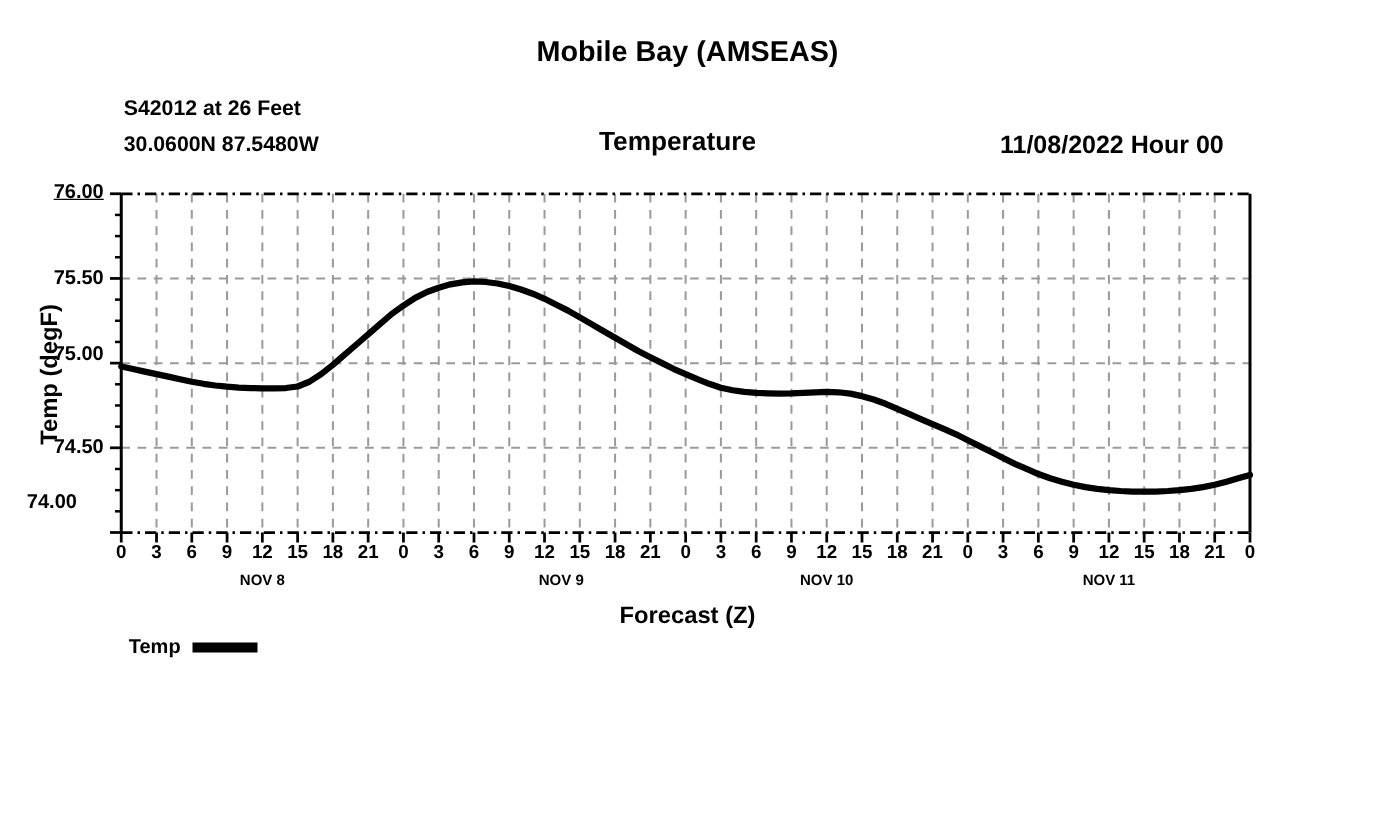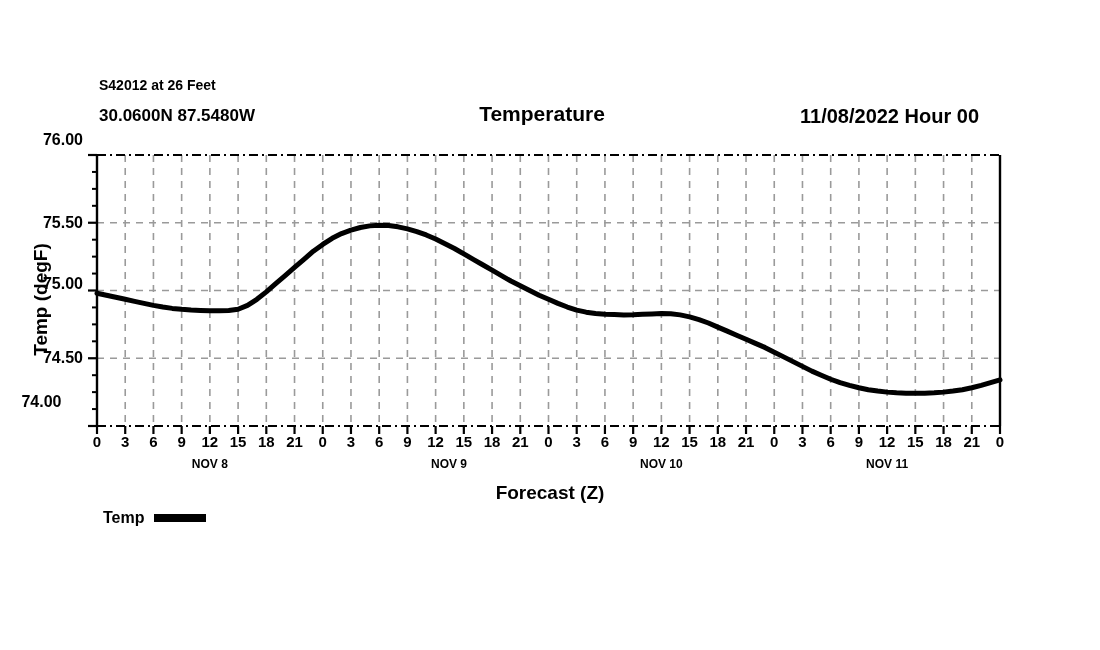--- a/index.html
+++ b/index.html
@@ -30,21 +30,21 @@
     line-height: 1;
   }
   #top-title {
     left: 0; top: 30px;
     width: 1100px;
     text-align: center;
     font-size: 23px;
   }
   #station-line {
     left: 99px; top: 78px;
-    font-size: 14px;
+    font-size: 17px;
   }
   #coords-line {
     left: 99px; top: 107px;
     font-size: 17px;
   }
   #plot-title {
     left: 0; top: 103px;
     width: 1084px;
     text-align: center;
     font-size: 21px;
@@ -117,35 +117,36 @@
     height: 8px;
     background: #000;
   }
   svg { display: block; }
 </style>
 </head>
 <body>
 
 <div id="figure">
 
+  <div class="txt" id="top-title">Mobile Bay (AMSEAS)</div>
 
   <div class="txt" id="station-line">S42012 at 26 Feet</div>
   <div class="txt" id="coords-line">30.0600N  87.5480W</div>
   <div class="txt" id="plot-title">Temperature</div>
   <div class="txt" id="run-time">11/08/2022 Hour 00</div>
 
   <div class="txt" id="ylabel">Temp (degF)</div>
   <div class="txt" id="xlabel">Forecast (Z)</div>
 
   <div id="ytick-labels">
       <div class="ytick-label" style="left: 0px; width: 83px; top: 394px; text-align: center;">74.00</div>
       <div class="ytick-label" style="left: 0px; width: 83px; top: 350.25px;">74.50</div>
       <div class="ytick-label" style="left: 0px; width: 83px; top: 276px;">75.00</div>
       <div class="ytick-label" style="left: 0px; width: 83px; top: 214.75px;">75.50</div>
-      <div class="ytick-label" style="left: 0px; width: 83px; top: 132px;">76.00</div>
+      <div class="ytick-label" style="left: 0px; width: 83px; top: 146px; text-decoration: underline;">76.00</div>
     </div>
   <div id="xtick-labels">
       <div class="xtick-label" style="left: 97px;">0</div>
       <div class="xtick-label" style="left: 125.219px;">3</div>
       <div class="xtick-label" style="left: 153.438px;">6</div>
       <div class="xtick-label" style="left: 181.656px;">9</div>
       <div class="xtick-label" style="left: 209.875px;">12</div>
       <div class="xtick-label" style="left: 238.094px;">15</div>
       <div class="xtick-label" style="left: 266.312px;">18</div>
       <div class="xtick-label" style="left: 294.531px;">21</div>

